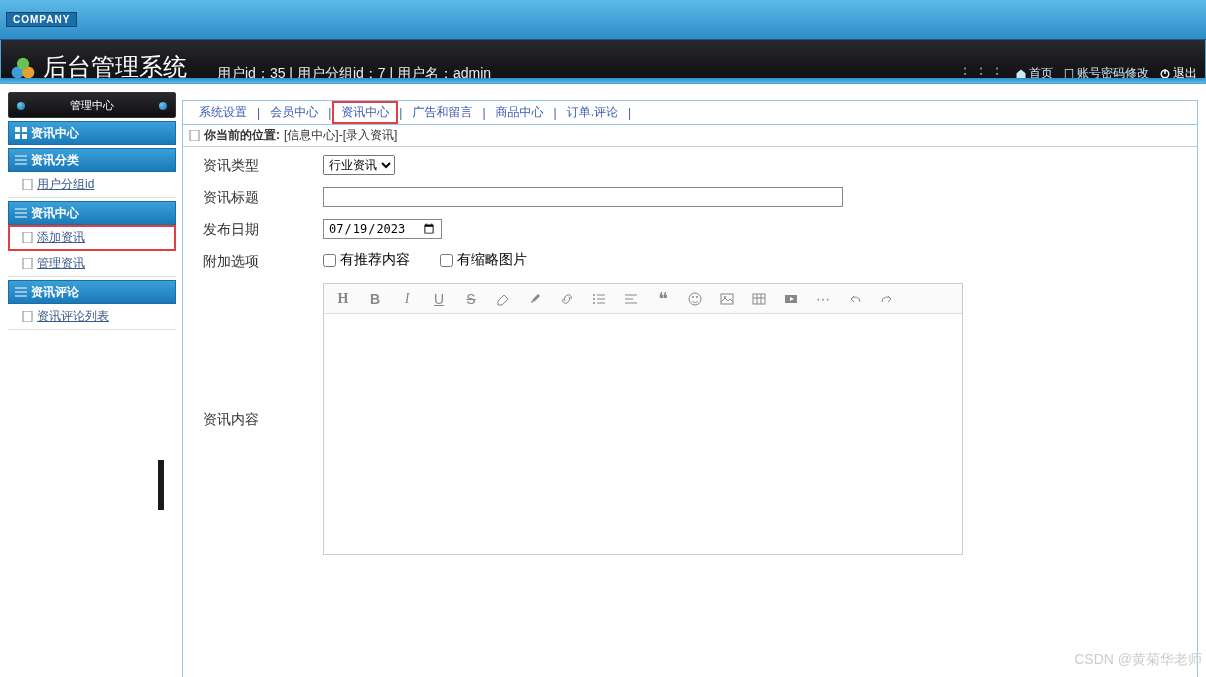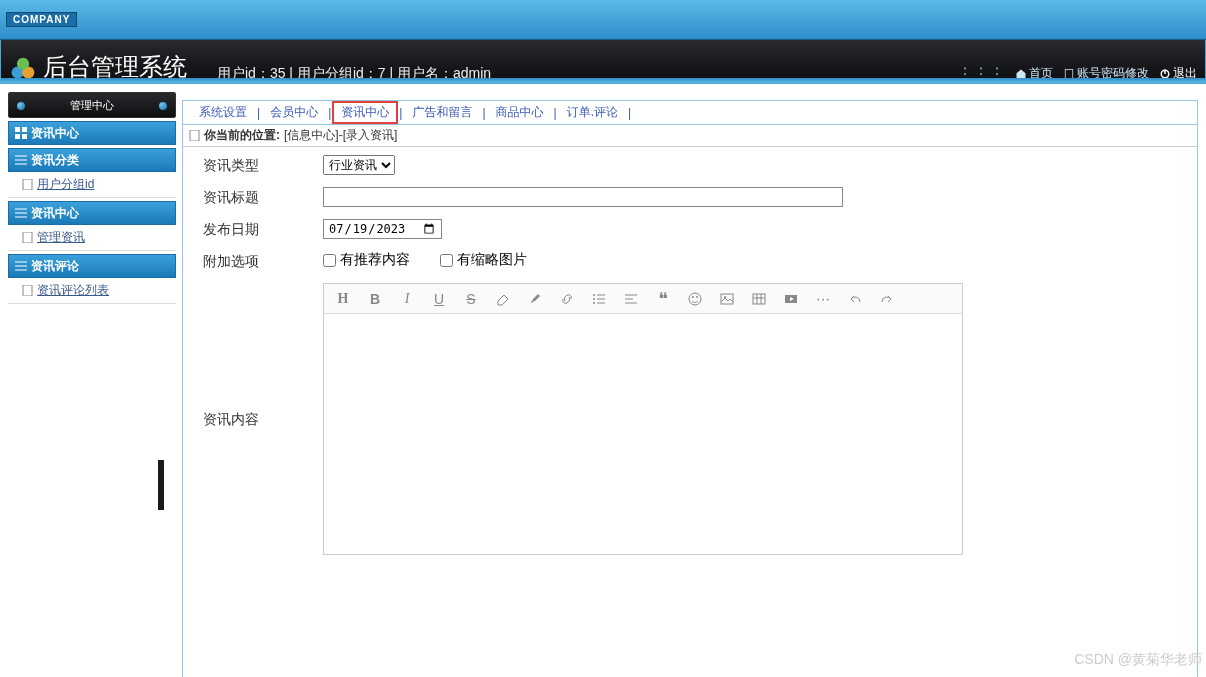--- a/index.html
+++ b/index.html
@@ -149,20 +149,26 @@
     <div class="section-title">
       <span class="sicon">
           <svg viewBox="0 0 12 12">
             <line x1="0" y1="2" x2="12" y2="2" stroke="#fff"></line>
             <line x1="0" y1="6" x2="12" y2="6" stroke="#fff"></line>
             <line x1="0" y1="10" x2="12" y2="10" stroke="#fff"></line>
           </svg>
         </span>
       <span>资讯中心</span>
     </div>
+    <div class="side-item highlighted">
+      <svg class="doc-icon" viewBox="0 0 11 11">
+          <rect x="1" y="0" width="9" height="11" fill="none" stroke="#888"></rect>
+        </svg>
+      <a>添加资讯</a>
+    </div>
     <div class="side-item">
       <svg class="doc-icon" viewBox="0 0 11 11">
           <rect x="1" y="0" width="9" height="11" fill="none" stroke="#888"></rect>
         </svg>
       <a>管理资讯</a>
     </div>
 
     <div class="section-title">
       <span class="sicon">
           <svg viewBox="0 0 12 12">

